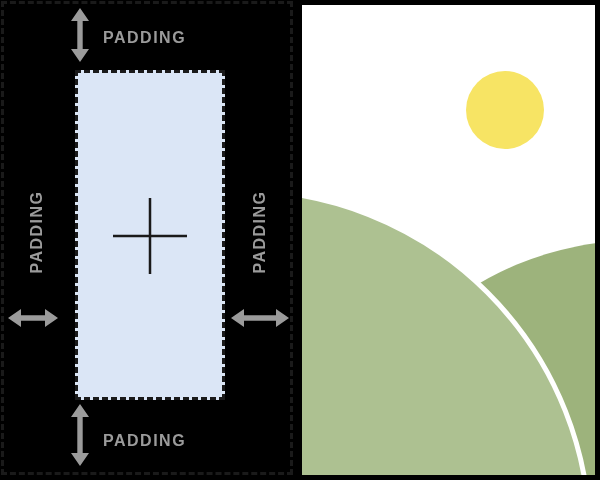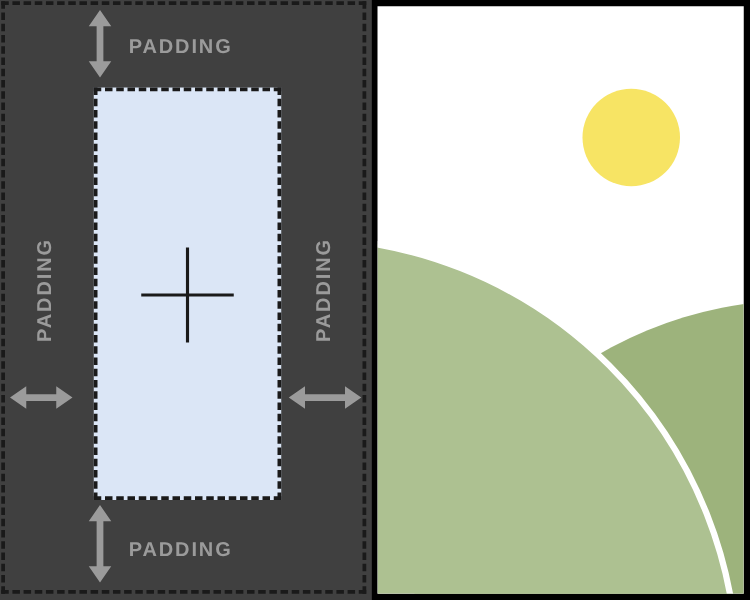--- a/index.html
+++ b/index.html
@@ -5,21 +5,21 @@
   html, body {
     margin: 0;
     padding: 0;
     background: #ffffff;
     font-family: "Liberation Sans", sans-serif;
   }
   .stage {
     position: relative;
     width: 600px;
     height: 480px;
-    background: #404040;
+    background: #000000;
     overflow: hidden;
   }
   
   .outer-dashed {
     position: absolute;
     left: 1px;
     top: 1px;
     width: 292px;
     height: 474px;
     border: 3px dashed #1a1a1a;

